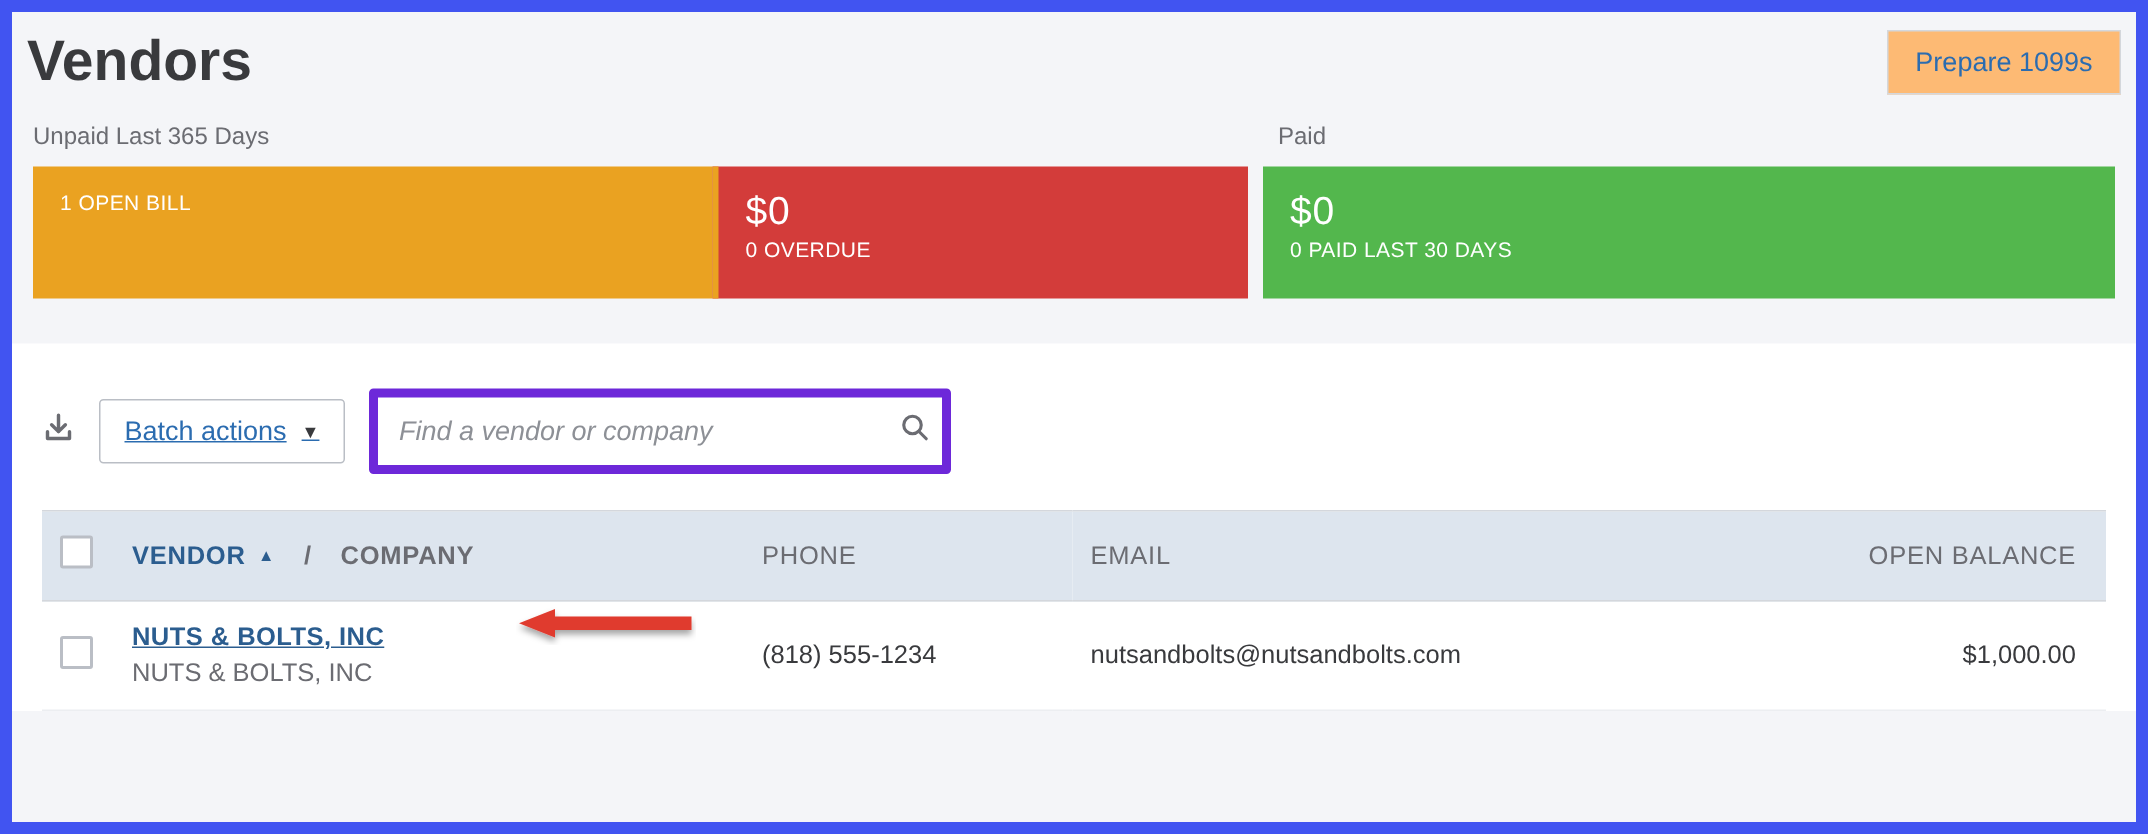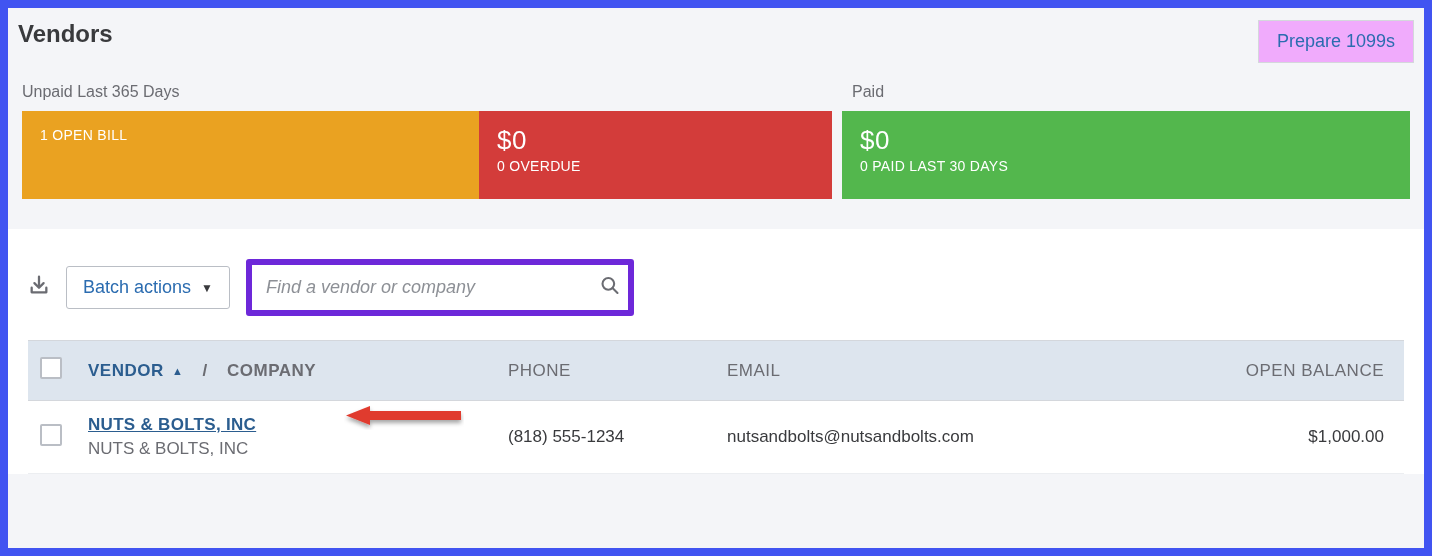--- a/index.html
+++ b/index.html
@@ -17,26 +17,26 @@
       width: 100%;
       height: 540px;
     }
     .header {
       display: flex;
       justify-content: space-between;
       align-items: flex-start;
       padding: 12px 10px 0 10px;
     }
     .page-title {
-      font-size: 24px;
+      font-size: 38px;
       font-weight: 700;
       color: #393a3d;
     }
     .prepare-btn {
-      background: #f0abfc;
+      background: #fdba74;
       border: 1px solid #d4d7dc;
       color: #2b6cb0;
       font-size: 18px;
       padding: 10px 18px;
       cursor: pointer;
       font-family: inherit;
     }
     .summary-section {
       padding: 20px 14px 30px 14px;
     }
@@ -105,20 +105,21 @@
       align-items: center;
       gap: 10px;
       background: #fff;
       border: 1px solid #babec5;
       border-radius: 3px;
       padding: 10px 16px;
       color: #2b6cb0;
       font-size: 18px;
       cursor: pointer;
       font-family: inherit;
+      text-decoration: underline;
     }
     .batch-caret {
       color: #393a3d;
       font-size: 12px;
     }
     .search-wrap {
       position: relative;
       width: 388px;
     }
     .search-input {

